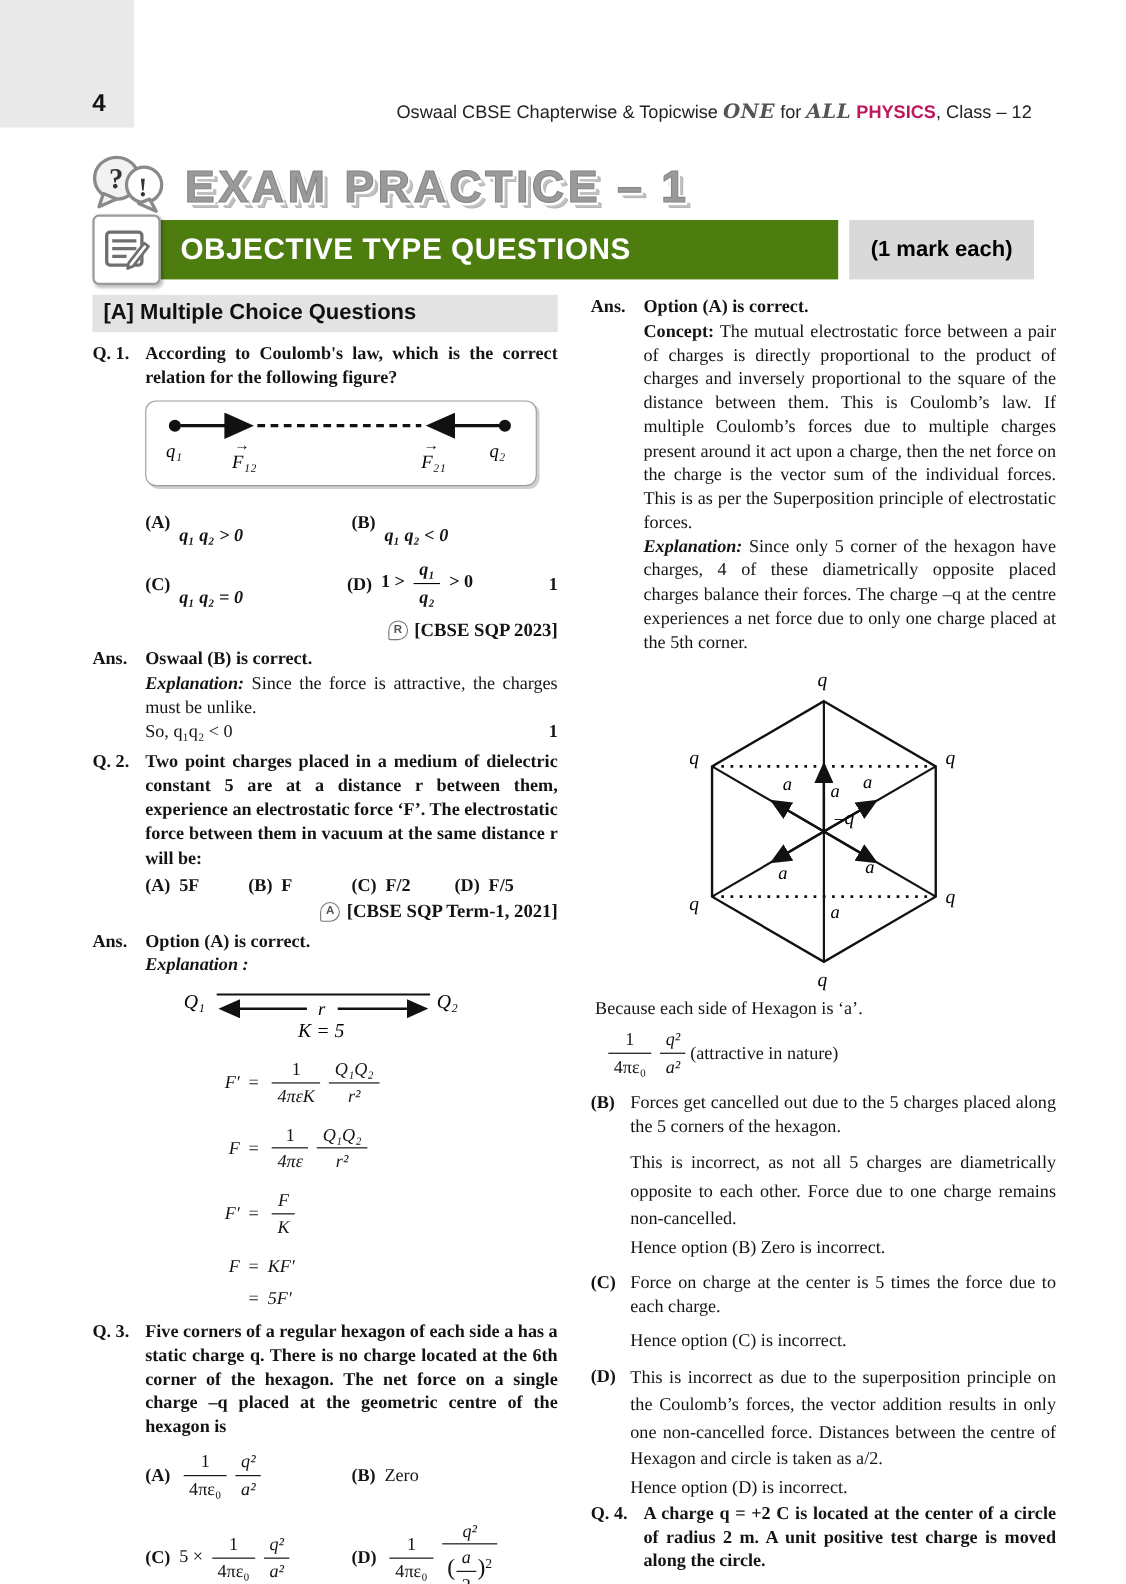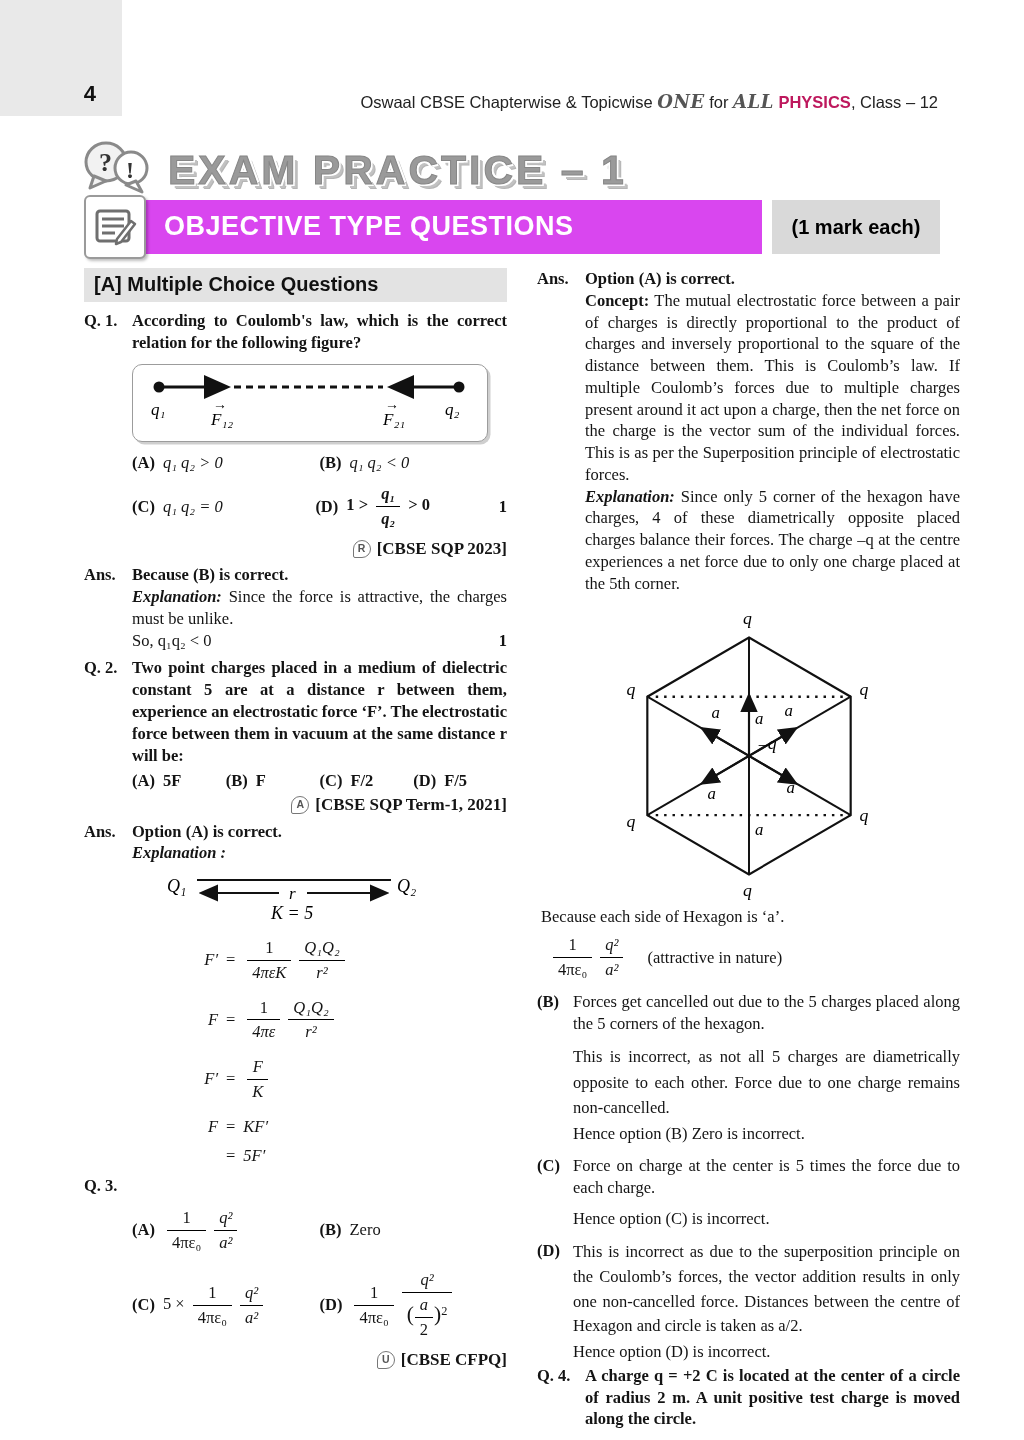--- a/index.html
+++ b/index.html
@@ -31,21 +31,21 @@
                  4px 4px 0 #c2c2c2, 5px 5px 0 #b5b5b5;
   }
   
   .section-bar { position:absolute; top:200px; left:84px; width:856px; height:54px; display:flex; align-items:stretch; }
   .sec-icon {
     position:relative; z-index:2; width:62px; height:64px; margin:-5px 0;
     background:#fff; border:2px solid #9a9a9a; border-radius:6px;
     display:flex; align-items:center; justify-content:center; box-shadow:2px 2px 3px rgba(0,0,0,.25);
   }
   .sec-title {
-    flex:1; background:#d946ef; color:#fff; display:flex; align-items:center;
+    flex:1; background:#4d7c0f; color:#fff; display:flex; align-items:center;
     padding-left:18px; font-family:"Liberation Sans", sans-serif; font-weight:bold; font-size:27px; letter-spacing:.5px;
   }
   .sec-marks {
     width:168px; margin-left:10px; background:#d9d9d9; color:#000;
     display:flex; align-items:center; justify-content:center;
     font-family:"Liberation Sans", sans-serif; font-weight:bold; font-size:20px;
   }
   
   .columns { position:absolute; top:268px; left:84px; width:876px; display:flex; gap:30px; }
   .col { width:423px; }
@@ -60,21 +60,21 @@
   .ansrow { display:flex; margin-top:4px; }
   .ansrow .alabel { font-weight:bold; width:48px; flex:none; }
   .ansrow .atext { flex:1; font-weight:bold; }
   .indent { margin-left:48px; }
   .expl-label { font-weight:bold; font-style:italic; }
   .just { text-align:justify; }
   
   .opt-row { display:flex; align-items:center; margin:10px 0 0 48px; }
   .opt { display:flex; align-items:center; gap:8px; width:50%; }
   .opt .olabel { font-weight:bold; }
-  .opt.bold .oval { font-weight:normal; }
+  .opt.bold .oval { font-weight:bold;margin-top:24px; }
   .opt .oval { font-weight:600; }
   .endmark { margin-left:auto; font-weight:bold; }
   .source-line { display:flex; justify-content:flex-end; align-items:center; gap:6px; margin-top:8px; font-weight:bold; font-size:17px; }
   .src-badge {
     width:18px; height:18px; border:1.6px solid #777; border-radius:50% 50% 50% 2px;
     display:inline-flex; align-items:center; justify-content:center;
     font-family:"Liberation Sans", sans-serif; font-size:10.5px; font-weight:bold; color:#555; flex:none;
   }
   
   .frac { display:inline-flex; flex-direction:column; vertical-align:middle; text-align:center; margin:0 4px; }
@@ -202,21 +202,21 @@
         <span class="endmark">1</span>
       </div>
 
       <div class="source-line">
         <span class="src-badge">R</span>
         <span>[CBSE SQP 2023]</span>
       </div>
 
       <div class="ansrow">
         <span class="alabel">Ans.</span>
-        <span class="atext">Because (B) is correct.</span>
+        <span class="atext">Oswaal (B) is correct.</span>
       </div>
       <div class="indent just">
         <span class="expl-label">Explanation:</span><span> Since the force is attractive, the charges must be unlike.</span>
       </div>
       <div class="indent" style="display:flex;">
         <span class="math-i" style="font-style:normal;">So, q₁q₂ &lt; 0</span>
         <span class="endmark">1</span>
       </div>
 
       <div class="qrow">
@@ -310,20 +310,21 @@
         </div>
         <div class="eqrow" style="margin:8px 0;">
           <span class="lhs"></span>
             <span class="eqs">=</span>
           <span class="math-i">5F′</span>
         </div>
       </div>
 
       <div class="qrow">
         <span class="qlabel">Q. 3.</span>
+        <span class="qtext">Five corners of a regular hexagon of each side a has a static charge q. There is no charge located at the 6th corner of the hexagon. The net force on a single charge –q placed at the geometric centre of the hexagon is</span>
       </div>
       <div class="opt-row" style="align-items:center;">
         <span class="opt">
           <span class="olabel">(A)</span>
           <span class="oval" style="font-weight:normal;">
             <span class="frac">
                 <span class="num">1</span>
                 <span class="den">4πε₀</span>
               </span><span class="frac">
                 <span class="num math-i">q²</span>
@@ -426,21 +427,21 @@
 
       <div class="attr-line">
         <span class="frac">
             <span class="num">1</span>
             <span class="den">4πε₀</span>
           </span>
           <span class="frac">
             <span class="num math-i">q²</span>
             <span class="den math-i">a²</span>
           </span>
-        <span style="margin-left:20px;">(attractive in nature)</span>
+        <span style="margin-left:0;">(attractive in nature)</span>
       </div>
 
       <div class="ritem">
         <span class="rlabel">(B)</span>
         <span class="rtext">Forces get cancelled out due to the 5 charges placed along the 5 corners of the hexagon.</span>
       </div>
       <div class="rplain" style="line-height:1.55;">This is incorrect, as not all 5 charges are diametrically opposite to each other. Force due to one charge remains non-cancelled.</div>
       <div class="rplain tight">Hence option (B) Zero is incorrect.</div>
 
       <div class="ritem">

